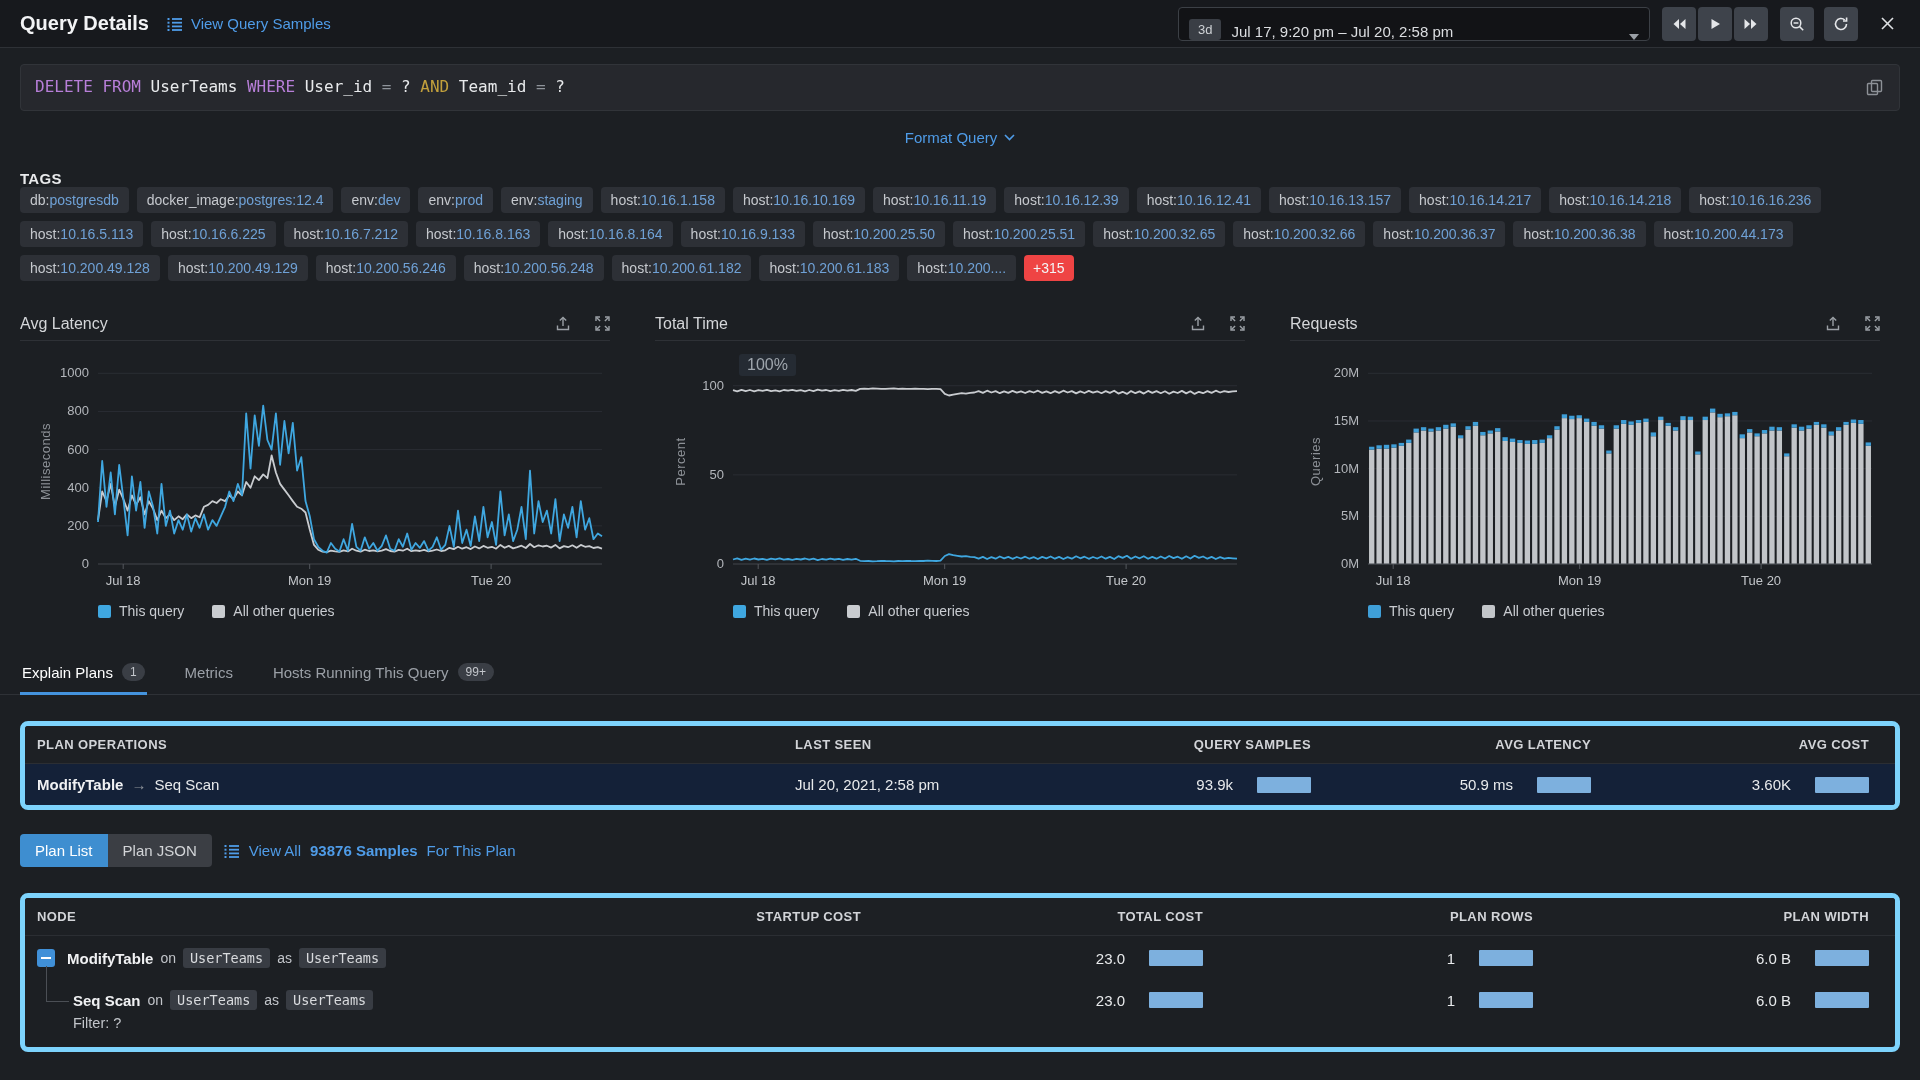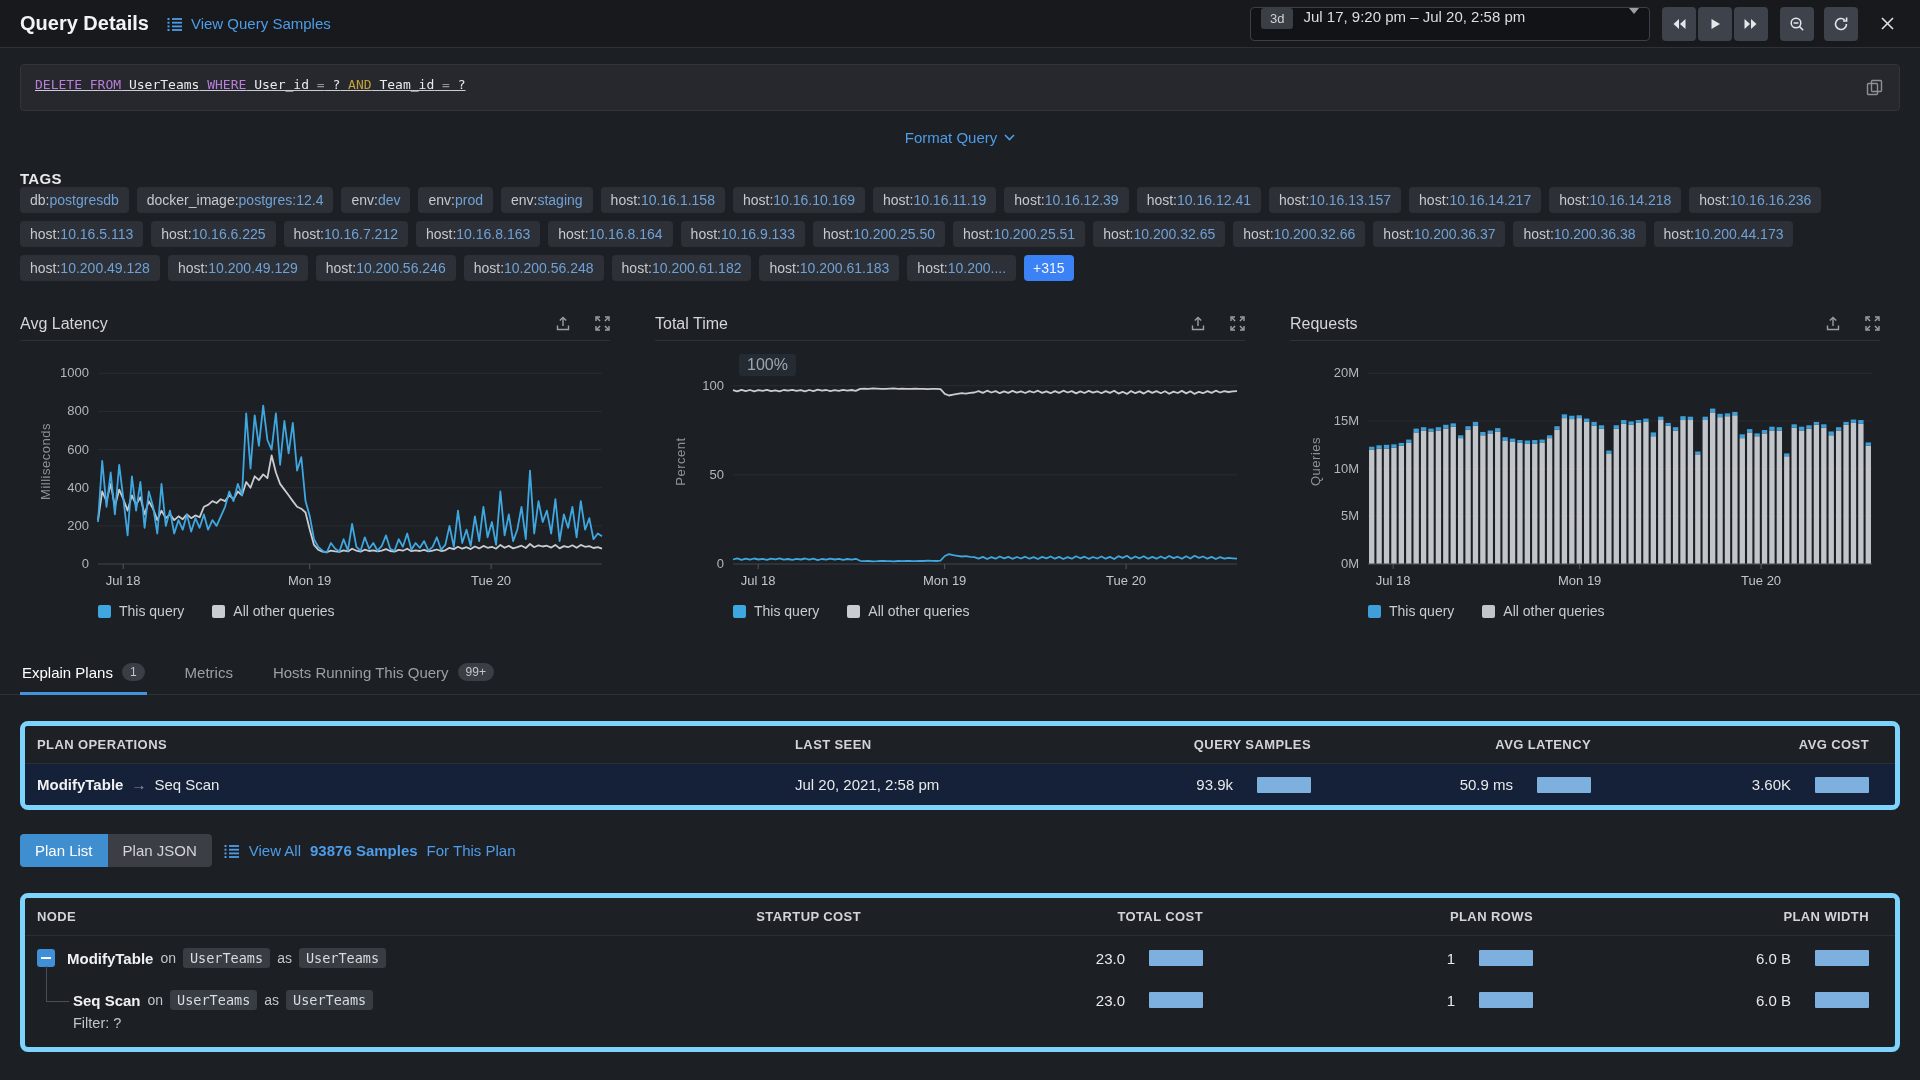--- a/index.html
+++ b/index.html
@@ -11,50 +11,50 @@
   }
   svg { display:block; }
   button { font-family:inherit; }
 
   
   .topbar { height:48px; display:flex; align-items:center; padding:0 16px 0 20px;
     background:#17191d; border-bottom:1px solid #2e3136; }
   .page-title { font-size:20px; font-weight:bold; color:#f2f3f5; margin-right:18px; }
   .samples-link { display:flex; align-items:center; gap:8px; color:#4f9ce8; font-size:15px; cursor:pointer; }
   .spacer { flex:1; }
-  .time-picker { display:flex; align-items:flex-start; gap:10px; background:#121316;
-    border:1px solid #3c4046; border-radius:4px; height:34px; width:400px; padding:0 10px; cursor:pointer; }
+  .time-picker { display:flex; align-items:flex-end; gap:10px; background:#121316;
+    border:1px solid #3c4046; border-radius:4px; height:34px; width:472px; padding:0 10px; cursor:pointer; }
   .duration-chip { background:#3a3e45; color:#cfd2d6; font-size:13px; border-radius:3px; padding:3px 9px; }
   .time-label { color:#dcdee1; font-size:15px; flex:1; white-space:nowrap; }
   .nav-group { display:flex; gap:2px; margin-left:12px; }
   .icon-btn { width:34px; height:34px; background:#3e434b; border:none; border-radius:4px;
     display:flex; align-items:center; justify-content:center; cursor:pointer; color:#e4e6e9; }
   .standalone { margin-left:12px; }
   .standalone2 { margin-left:10px; }
   .close-btn { background:transparent; margin-left:12px; color:#dfe1e4; }
 
   
   .sql-box { margin:16px 20px 0; background:#26282d; border:1px solid #313439; border-radius:4px;
     padding:12px 14px; display:flex; align-items:flex-start; }
-  .sql-text { font-family:"DejaVu Sans Mono", monospace; font-size:13px; flex:1; white-space:pre-wrap;text-decoration:underline; }
+  .sql-text { font-family:"DejaVu Sans Mono", monospace; font-size:16px; flex:1; white-space:pre-wrap; }
   .tok-keyword { color:#b87fd9; } .tok-logic { color:#c2a03c; }
   .tok-ident { color:#e8eaec; } .tok-operator { color:#8f949b; }
   .copy-btn { color:#8d9197; background:none; border:none; cursor:pointer; padding:2px; }
 
   .format-row { display:flex; justify-content:center; margin-top:18px; }
   .format-link { color:#4f9ce8; font-size:15px; display:flex; gap:7px; align-items:center; cursor:pointer; }
 
   
   .tags-section { margin:24px 20px 0; }
   .tags-title { font-size:15px; font-weight:bold; color:#e9eaec; letter-spacing:.3px; }
   .tag-list { display:flex; flex-wrap:wrap; gap:8px; }
   .tag { background:#2d3036; border-radius:4px; padding:4px 10px; font-size:14px; line-height:18px;
     cursor:pointer; white-space:nowrap; }
   .tag-key { color:#c6c9ce; } .tag-value { color:#6fa1d6; }
-  .tag-overflow { background:#3b82f6; border-radius:4px; padding:4px 9px; font-size:14px; line-height:18px;
+  .tag-overflow { background:#ef4444; border-radius:4px; padding:4px 9px; font-size:14px; line-height:18px;
     color:#f4f5f6; cursor:pointer; }
 
   
   .charts { display:flex; margin:26px 20px 0; gap:45px; }
   .chart-card { width:590px; }
   .chart-head { display:flex; align-items:center; height:34px; border-bottom:1px solid #2e3136; margin-bottom:4px; }
   .chart-title { font-size:16px; color:#d4d6d9; flex:1; }
   .chart-icons { display:flex; gap:24px; color:#9ba0a6; }
   .chart-icons span { cursor:pointer; }
   .chart-plot { position:relative; }

